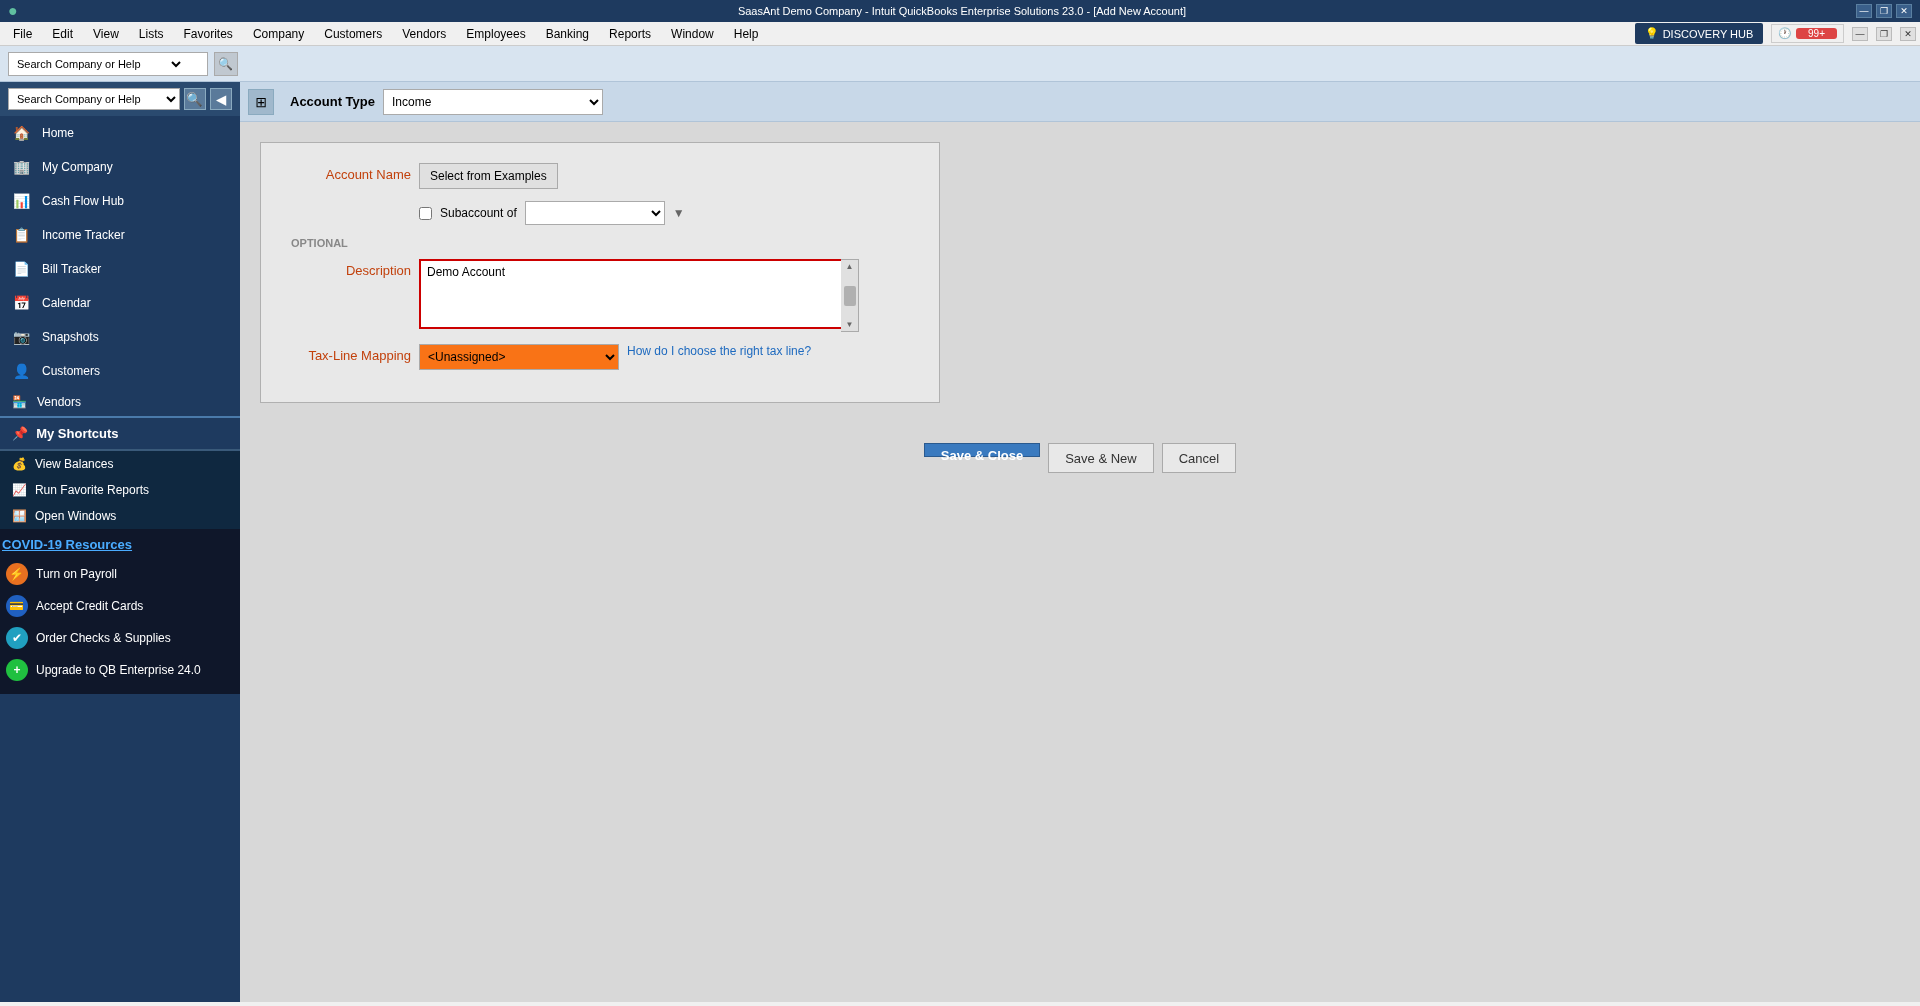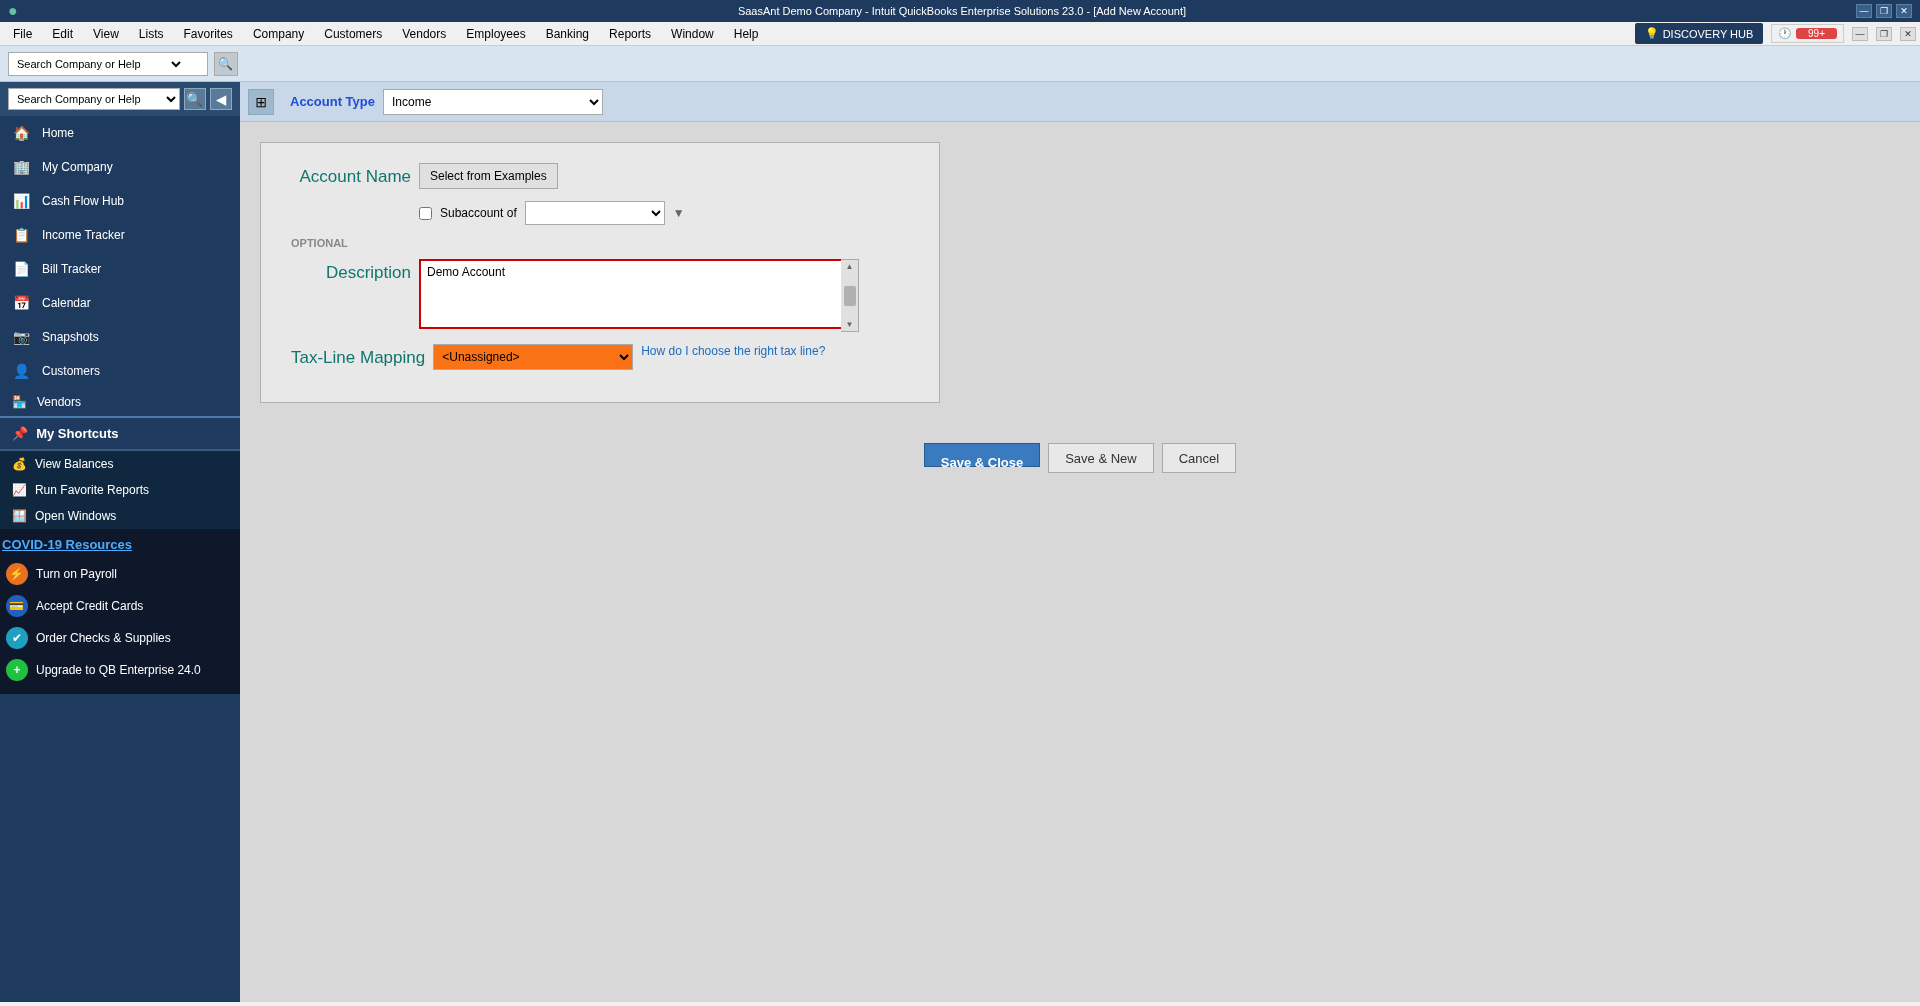--- a/index.html
+++ b/index.html
@@ -256,21 +256,21 @@
       width: 26px; height: 26px;
       background: #a0b8cc;
       border: 1px solid #8aaabf;
       cursor: pointer;
       display: flex; align-items: center; justify-content: center;
       font-size: 14px;
     }
     .account-type-label {
       font-size: 13px;
       font-weight: bold;
-      color: #1d4ed8;
+      color: #000000;
       margin-left: 8px;
     }
     .account-type-select {
       height: 26px;
       border: 1px solid #aaa;
       font-size: 12px;
       padding: 0 4px;
       width: 220px;
       background: white;
     }
@@ -290,22 +290,22 @@
       margin-bottom: 20px;
     }
 
     .form-row {
       display: flex;
       align-items: flex-start;
       margin-bottom: 12px;
       gap: 8px;
     }
     .form-label {
-      font-size: 17px;
-      color: #0f766e;
+      font-size: 13px;
+      color: #c2410c;
       min-width: 120px;
       text-align: right;
       padding-top: 4px;
       flex-shrink: 0;
     }
     .form-input {
       height: 26px;
       border: 1px solid #aaa;
       font-size: 12px;
       padding: 0 6px;
@@ -398,21 +398,21 @@
       display: flex;
       justify-content: center;
       gap: 8px;
       padding: 20px;
     }
     .btn-save-close {
       background: #3a7abf;
       color: white;
       border: 1px solid #2a5a8f;
       height: 14px;
-      padding: 11px 16px;
+      padding: 4px 16px;
       font-size: 13px;
       cursor: pointer;
       font-weight: bold;
     }
     .btn-save-new {
       background: #e8e8e8;
       color: #333;
       border: 1px solid #aaa;
       height: 30px;
       padding: 0 16px;

